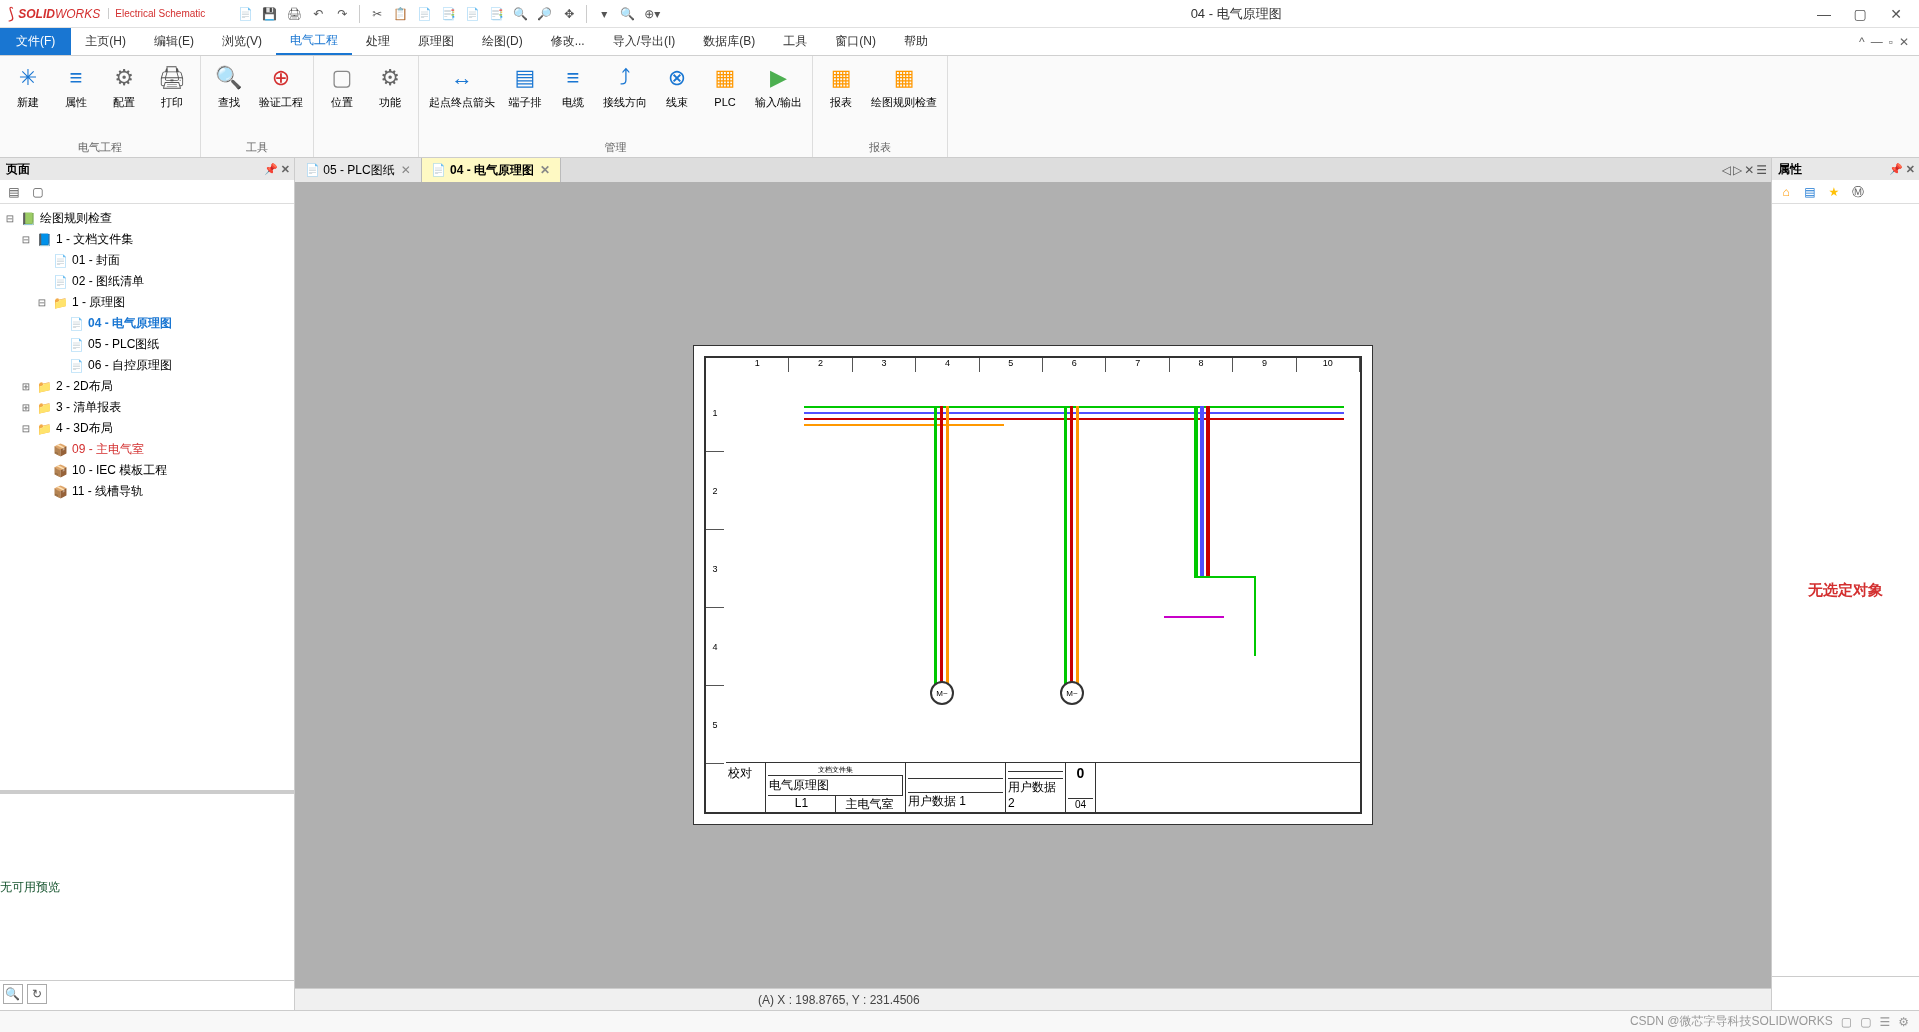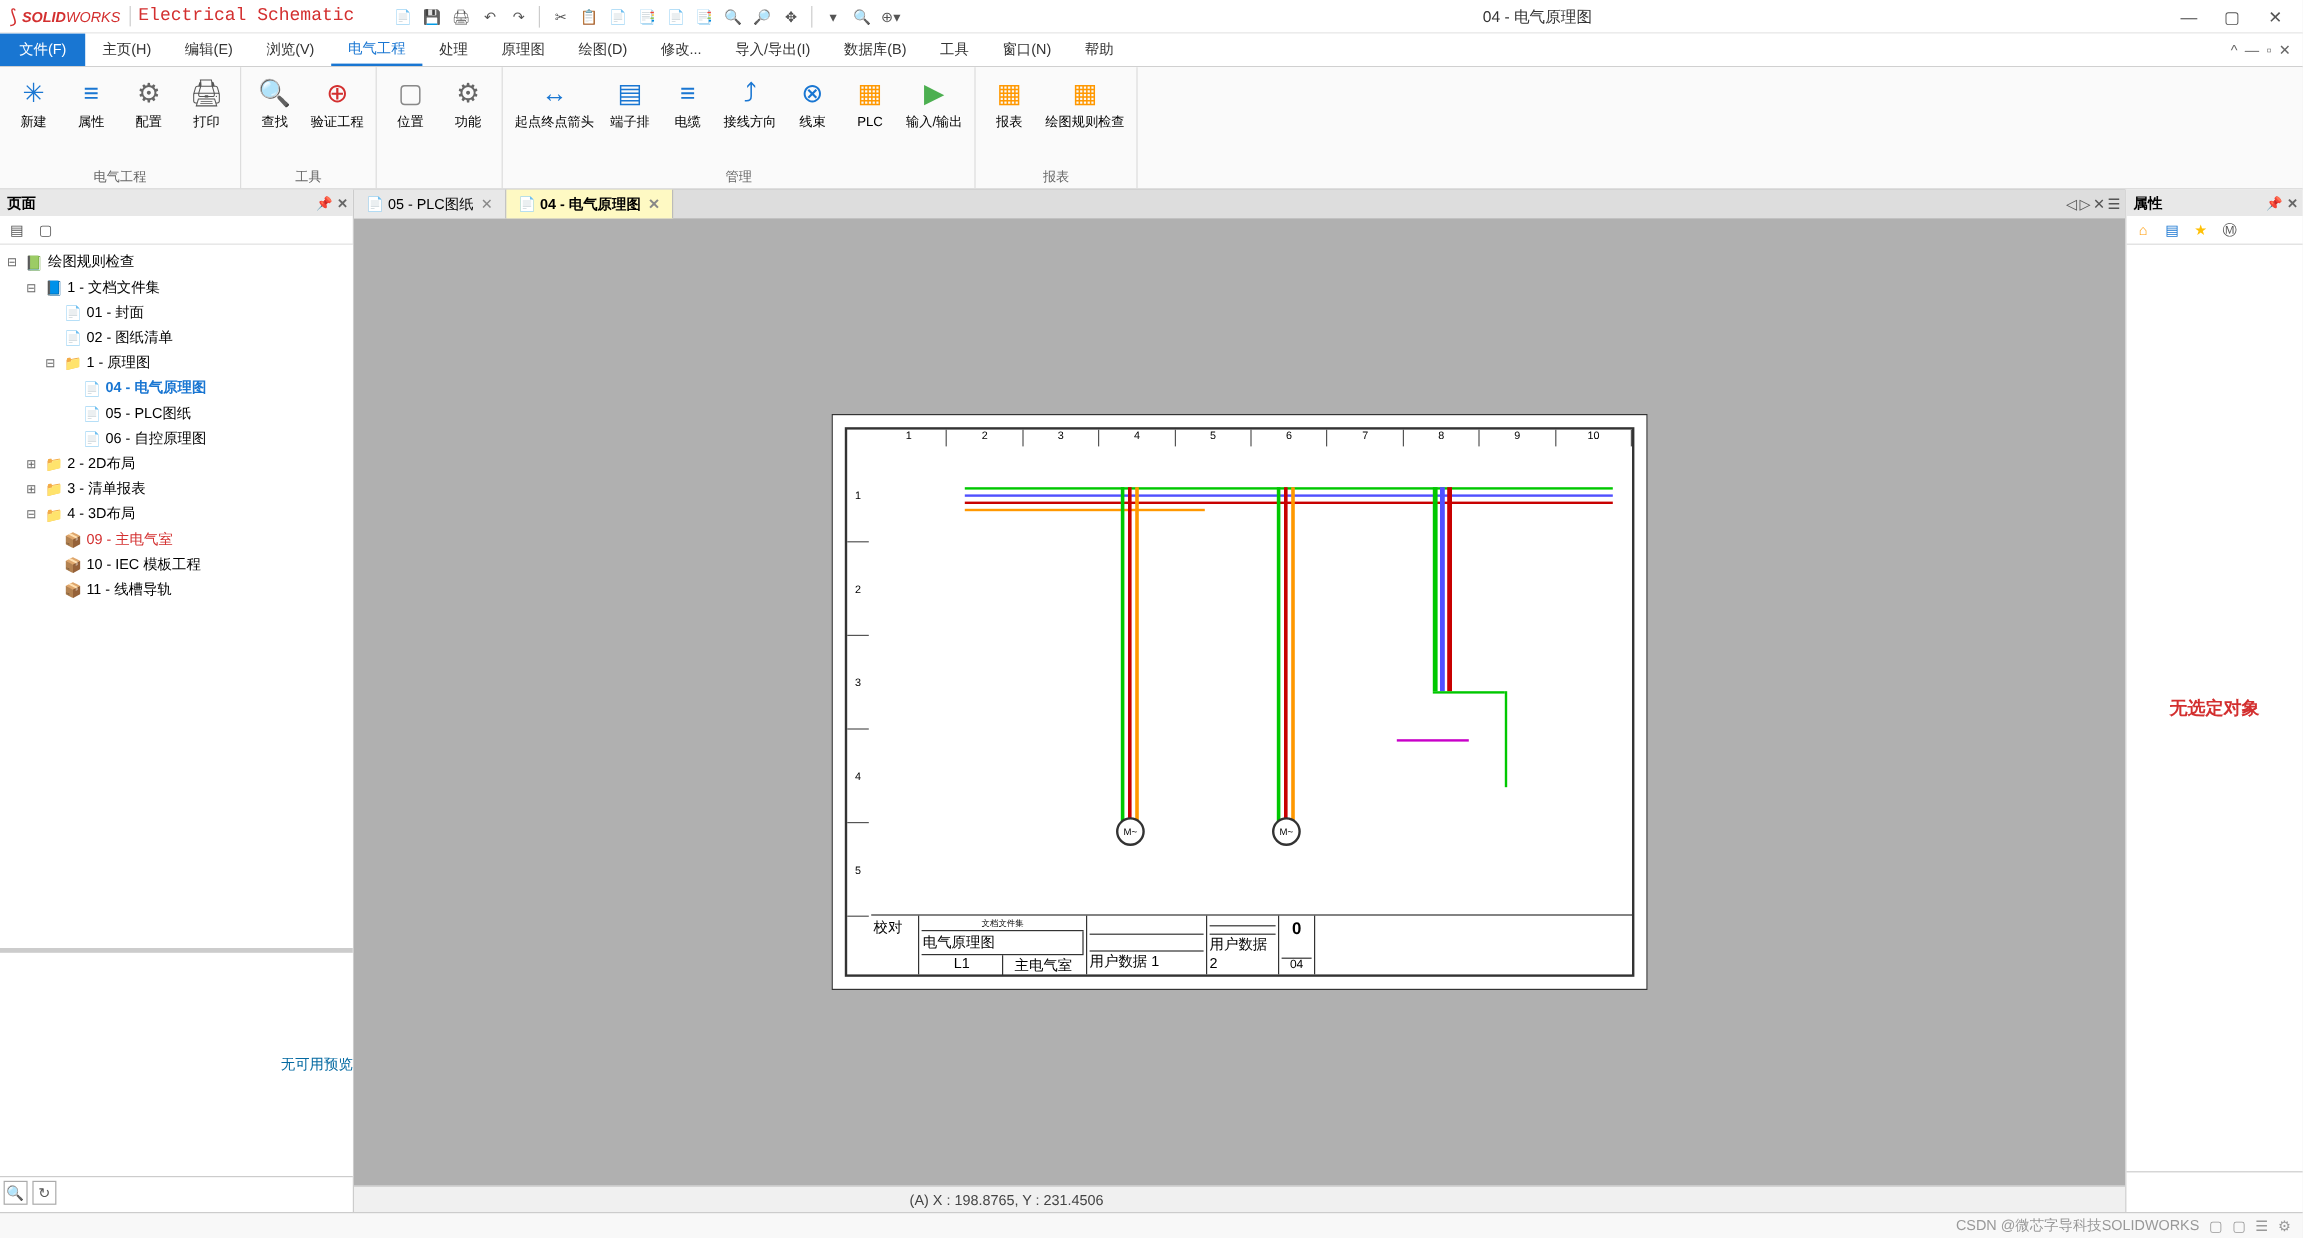--- a/index.html
+++ b/index.html
@@ -1,20 +1,20 @@
 <!DOCTYPE html>
 <html><head>
 <meta charset="utf-8">
 <style>
 * { margin:0; padding:0; box-sizing:border-box; font-family:"Microsoft YaHei","Segoe UI",sans-serif; font-size:12px; }
 body { background:#fff; width:1919px; height:1032px; overflow:hidden; display:flex; flex-direction:column; }
 .titlebar { height:28px; background:#fff; display:flex; align-items:center; padding:0 8px; border-bottom:1px solid #e0e0e0; }
 .logo { display:flex; align-items:center; gap:4px; }
 .logo-sw { color:#d32f2f; font-weight:bold; font-style:italic; font-size:13px; }
-.logo-sub { color:#d32f2f; font-size:15px; border-left:1px solid #ccc; padding-left:6px; margin-left:4px;font-family:Liberation Mono, monospace; }
+.logo-sub { color:#d32f2f; font-size:10px; border-left:1px solid #ccc; padding-left:6px; margin-left:4px; }
 .qat { display:flex; gap:2px; margin-left:30px; }
 .qat-btn { width:22px; height:22px; display:flex; align-items:center; justify-content:center; cursor:pointer; color:#555; }
 .doc-title { flex:1; text-align:center; color:#333; font-size:13px; }
 .winctrl { display:flex; gap:6px; }
 .winctrl span { width:30px; text-align:center; cursor:pointer; font-size:14px; color:#555; }
 
 .menubar { height:28px; background:#fff; display:flex; align-items:stretch; border-bottom:1px solid #d0d0d0; }
 .file-btn { background:#1976d2; color:#fff; padding:0 16px; display:flex; align-items:center; font-size:12px; }
 .menu-tab { padding:0 14px; display:flex; align-items:center; cursor:pointer; color:#333; }
 .menu-tab.active { color:#1976d2; border-bottom:2px solid #1976d2; }
@@ -38,21 +38,21 @@
 .tree { flex:1; overflow:auto; padding:4px 2px; background:#fff; }
 .tree ul { list-style:none; padding-left:16px; }
 .tree > ul { padding-left:2px; }
 .tree li { padding:1px 0; white-space:nowrap; display:flex; align-items:center; gap:3px; }
 .tree .tnode { display:flex; align-items:center; gap:3px; cursor:pointer; padding:1px 2px; }
 .tree .exp { width:12px; text-align:center; color:#666; cursor:pointer; font-size:10px; }
 .tree .ticon { width:16px; height:16px; display:inline-flex; align-items:center; justify-content:center; font-size:12px; }
 .tree .active { color:#1976d2; font-weight:bold; }
 .tree .highlight { color:#d32f2f; }
 
-.preview { height:190px; border-top:4px solid #ccc; background:#fff; display:flex; align-items:center; justify-content:flex-end; color:#0369a1; }
+.preview { height:190px; border-top:4px solid #ccc; background:#fff; display:flex; align-items:center; justify-content:flex-start; color:#14532d; }
 .left-bottom { height:30px; border-top:1px solid #ccc; display:flex; gap:4px; padding:3px; }
 
 .center { flex:1; display:flex; flex-direction:column; background:#b0b0b0; min-width:0; }
 .doctabs { height:24px; background:#ddd; display:flex; align-items:stretch; }
 .doctab { padding:0 10px; display:flex; align-items:center; gap:6px; background:#e8e8e8; border-right:1px solid #bbb; cursor:pointer; font-size:11px; }
 .doctab.active { background:#fef9c3; font-weight:bold; }
 .doctab .close { color:#888; cursor:pointer; }
 .doctabs-right { margin-left:auto; display:flex; gap:2px; padding-right:4px; align-items:center; color:#555; }
 
 .canvas-wrap { flex:1; position:relative; overflow:hidden; display:flex; align-items:center; justify-content:center; }

